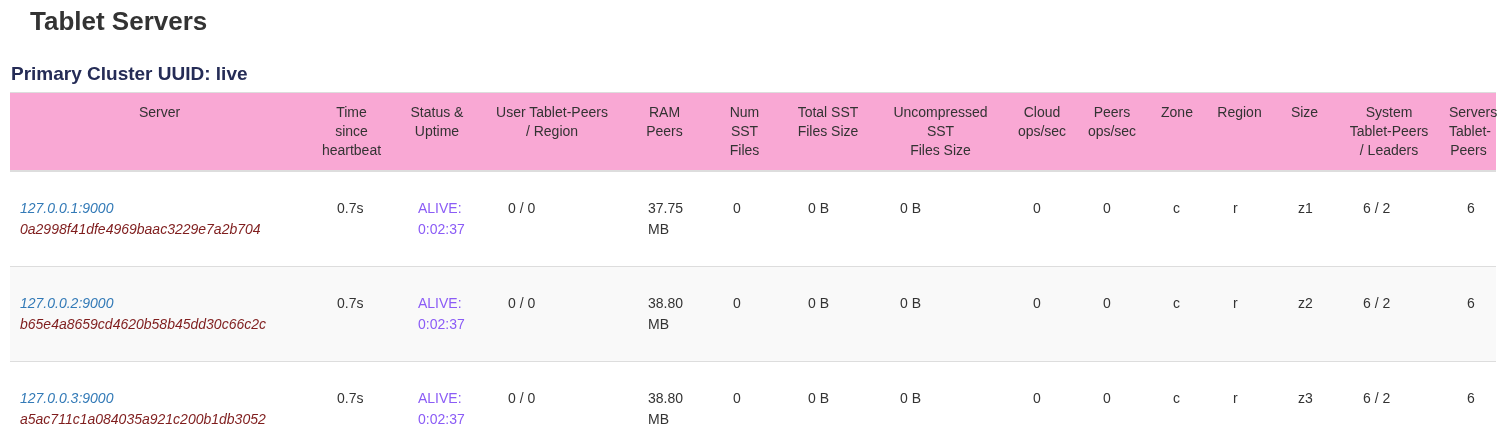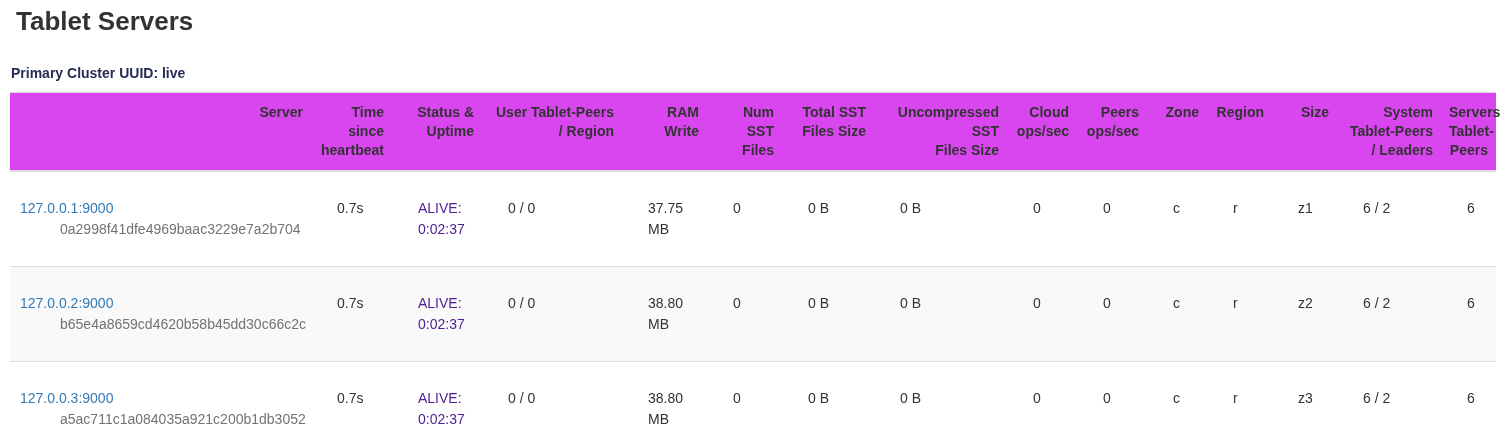--- a/index.html
+++ b/index.html
@@ -11,67 +11,67 @@
     background: #ffffff;
     font-family: "Liberation Sans", sans-serif;
     color: #333333;
   }
   .page { padding: 4px 14px 0 10px; }
   h1.page-title {
     font-size: 26px;
     line-height: 30px;
     font-weight: bold;
     color: #333333;
-    margin: 2px 0 0 6px;
+    margin: 2px 0 0 20px;
   }
   h2.cluster-subtitle {
-    font-size: 14px;
+    font-size: 19px;
     line-height: 25px;
     font-weight: bold;
     color: #252c56;
     margin: 25px 0 6px 1px;
   }
   table.tservers {
     width: 100%;
     border-collapse: collapse;
     table-layout: fixed;
     border-top: 1px solid #dddddd;
     font-size: 14px;
   }
   thead th {
-    background: #d946ef;
-    text-align: right;
+    background: #f9a8d4;
+    text-align: center;
     vertical-align: top;
-    font-weight: bold;
+    font-weight: normal;
     font-size: 14px;
     line-height: 19px;
     padding: 10px 8px;
     border-bottom: 2px solid #dddddd;
     white-space: pre-line;
     color: #333333;
   }
   thead th:first-child { padding-left: 6px; }
   tbody tr { border-top: 1px solid #dddddd; }
   tbody tr:nth-child(even) { background: #f9f9f9; }
   tbody td {
     vertical-align: top;
     padding: 26px 8px 26px 26px;
     line-height: 21px;
     white-space: pre-line;
     color: #333333;
   }
-  tbody td.server-cell { padding-left: 10px; white-space: normal; }
+  tbody td.server-cell { padding-left: 10px; white-space: normal; font-style: italic; }
   a.server-link {
     color: #337ab7;
     text-decoration: none;
     cursor: pointer;
     display: block;
   }
-  .server-uuid { color: #737373; display: block; margin-left: 40px; }
-  .status-alive { color: #4c1d95; }
+  .server-uuid { color: #7f1d1d; display: block; }
+  .status-alive { color: #8b5cf6; }
 </style>
 </head>
 <body>
 
 <div class="page">
   <h1 class="page-title">Tablet Servers</h1>
   <h2 class="cluster-subtitle">Primary Cluster UUID: live</h2>
 
   <table class="tservers">
     <colgroup>
@@ -94,21 +94,21 @@
     <thead>
       <tr>
         <th>Server</th>
         <th>Time
 since
 heartbeat</th>
         <th>Status &amp;
 Uptime</th>
         <th>User Tablet-Peers
 / Region</th>
-        <th>RAM Write</th>
+        <th>RAM Peers</th>
         <th>Num
 SST
 Files</th>
         <th>Total SST
 Files Size</th>
         <th>Uncompressed
 SST
 Files Size</th>
         <th>Cloud
 ops/sec</th>

